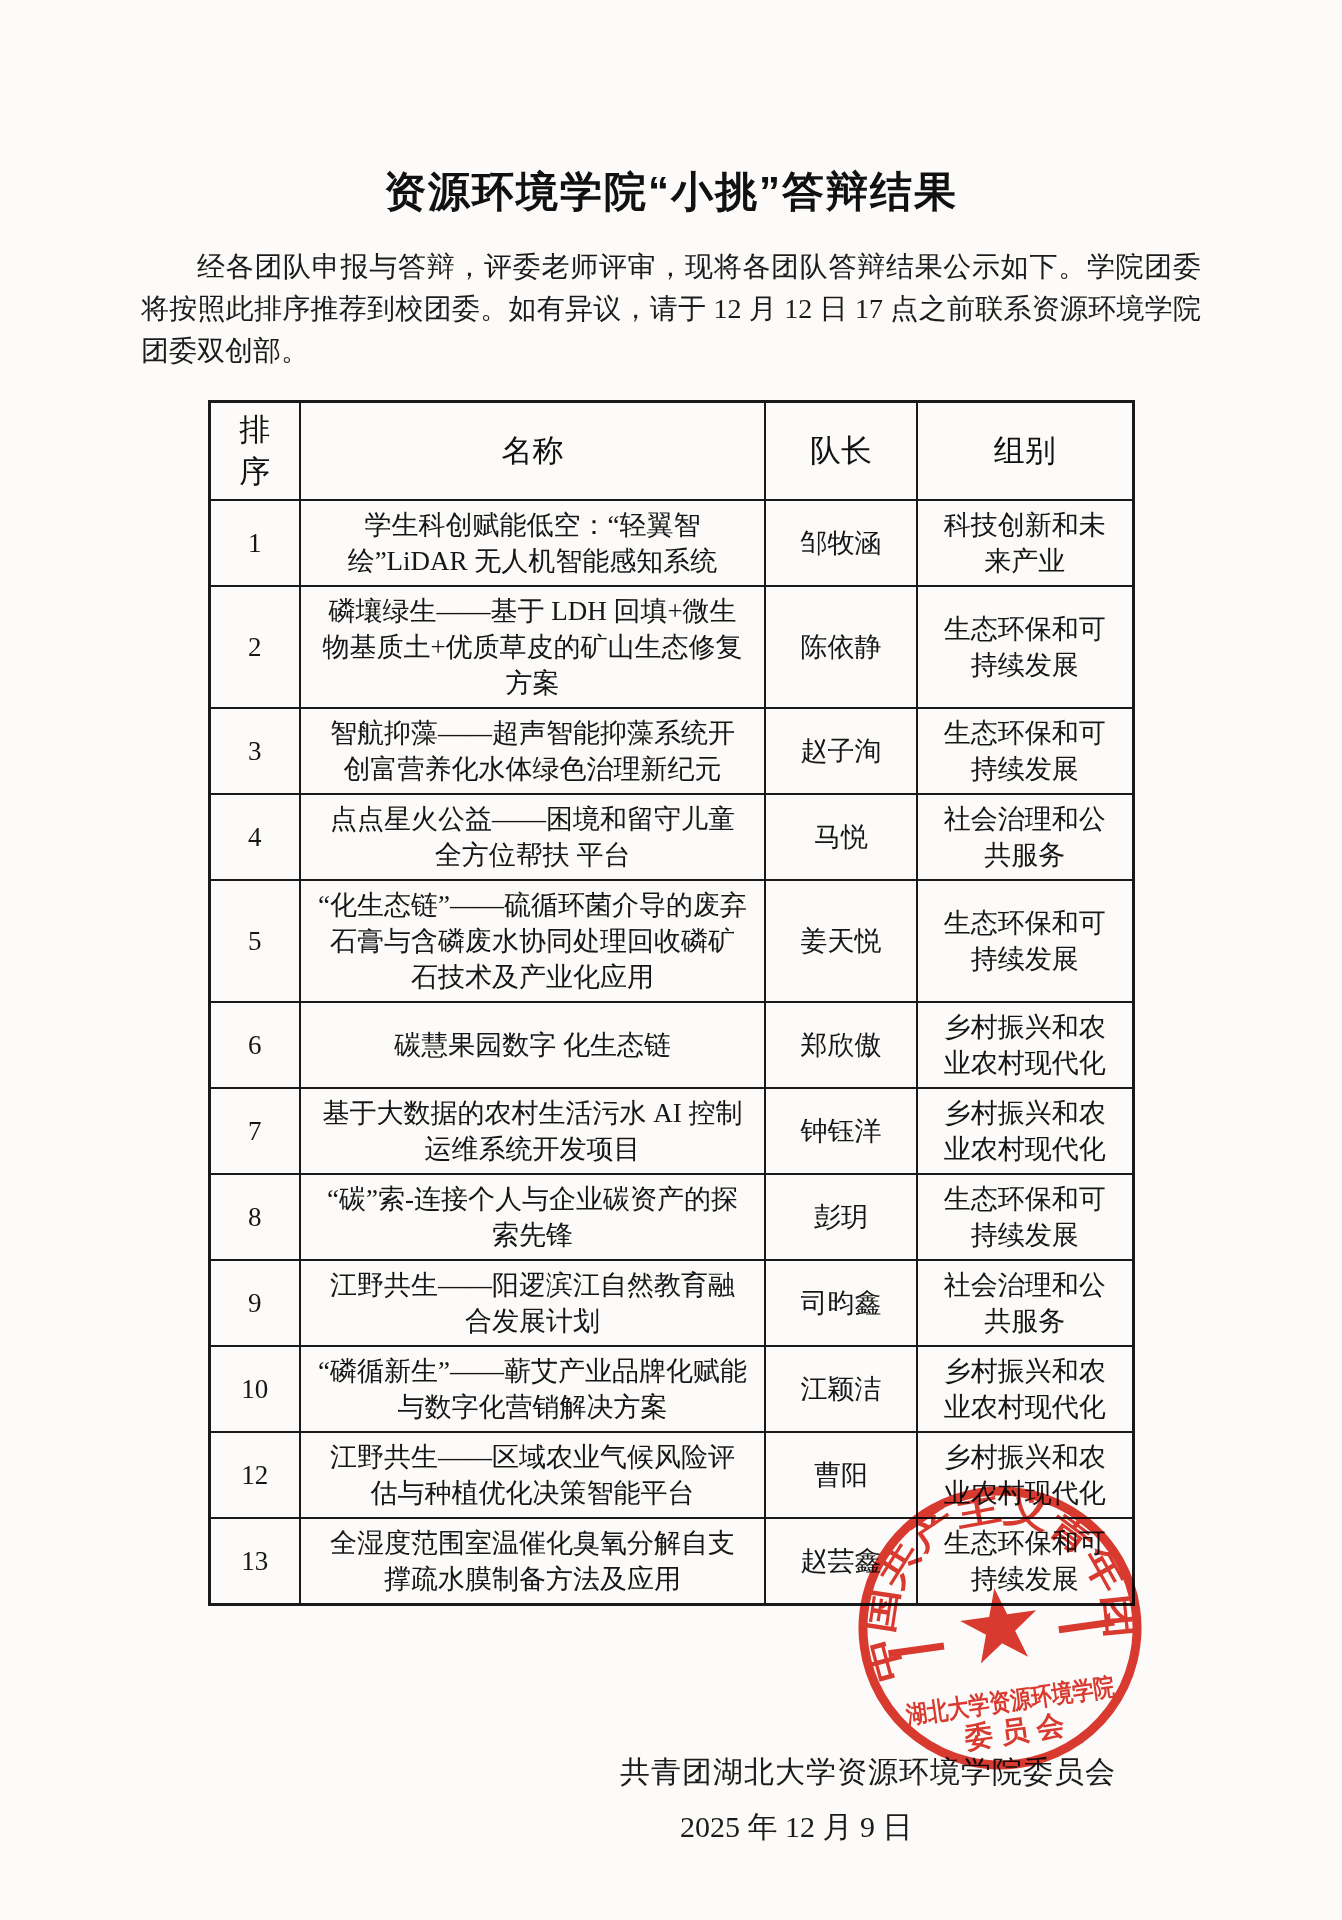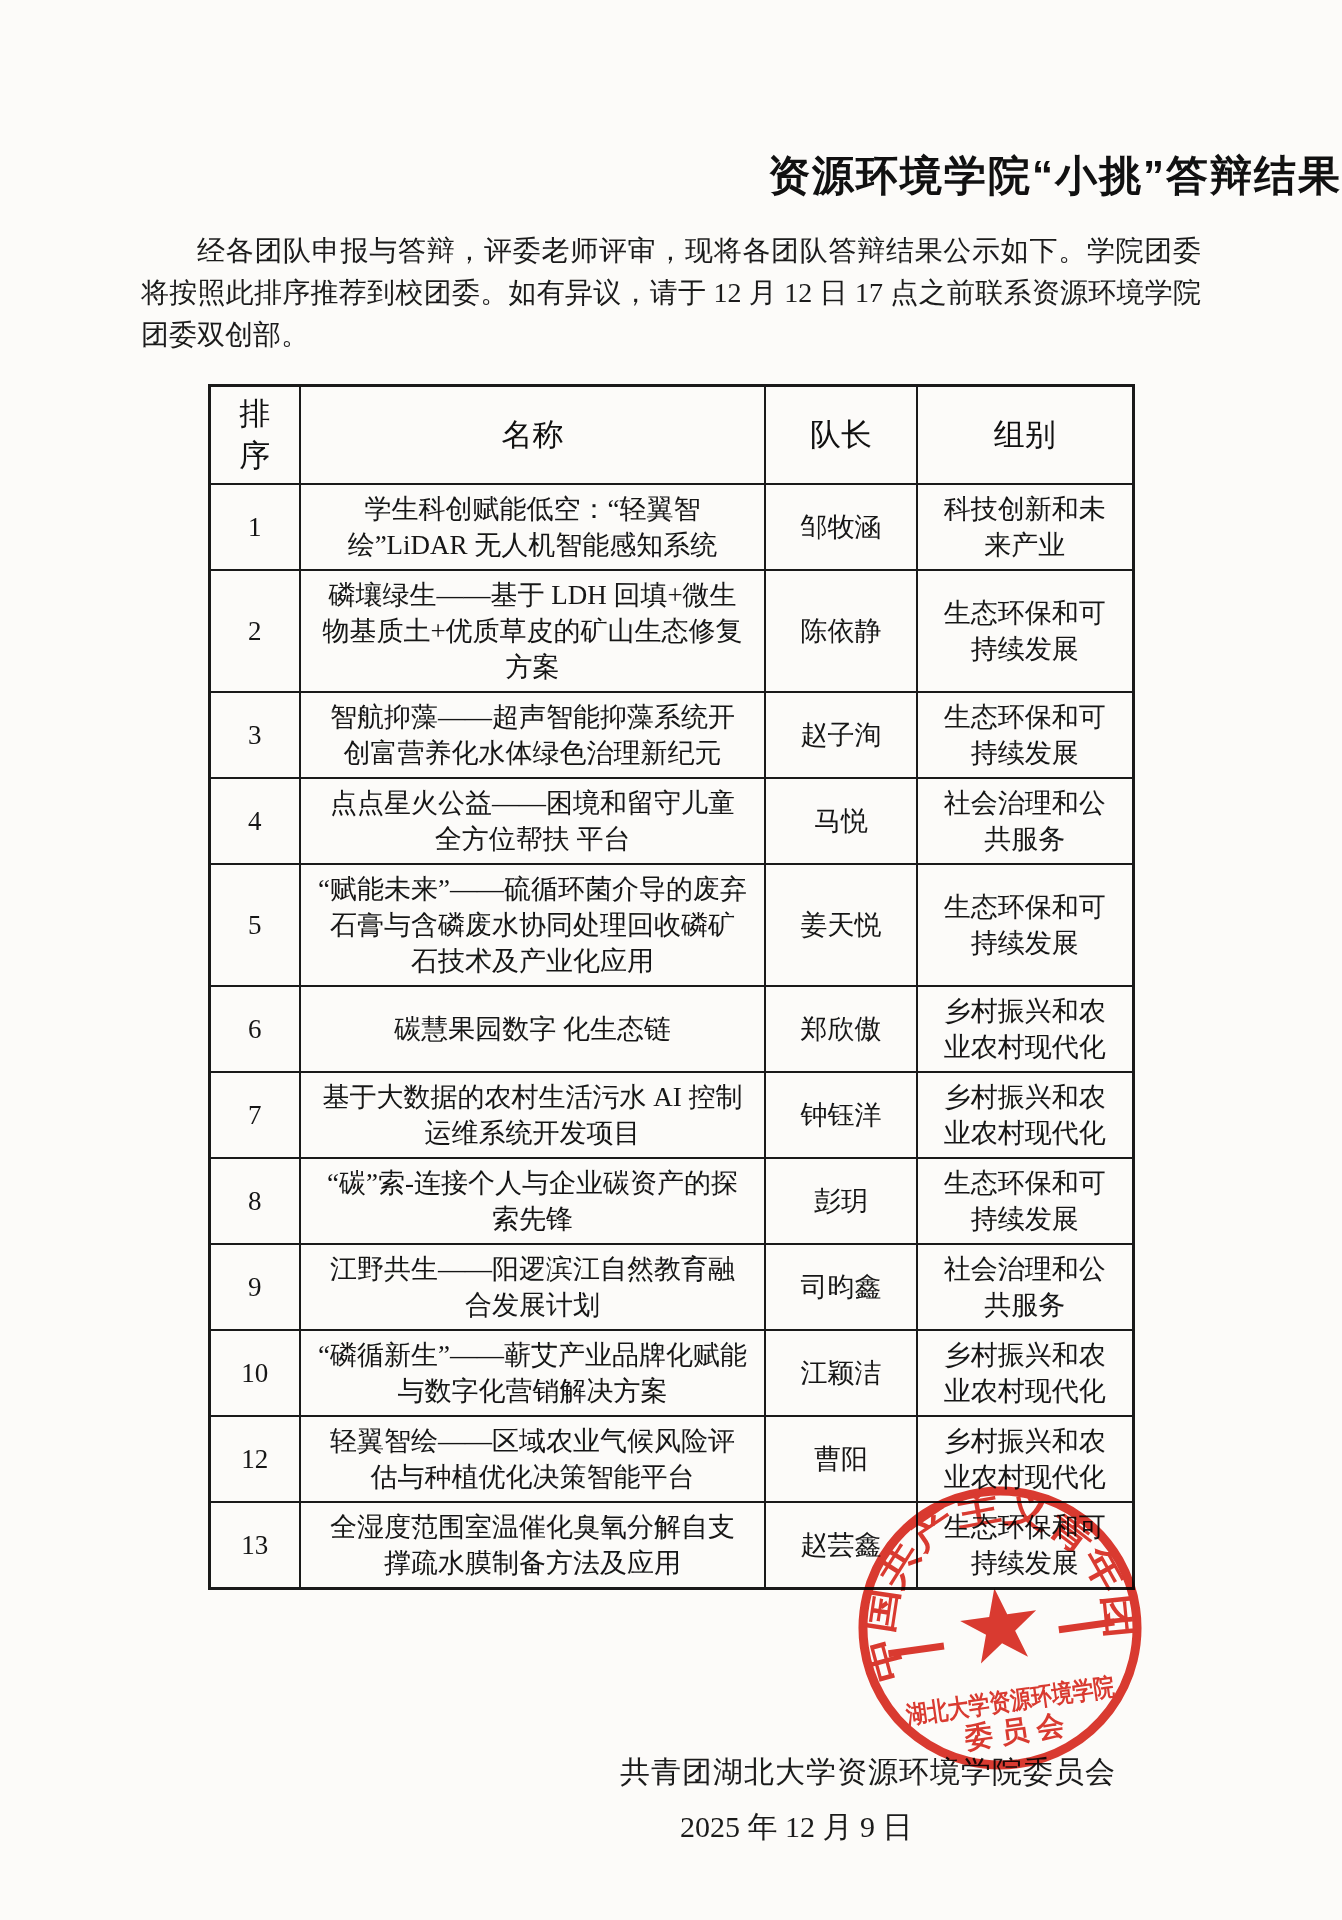--- a/index.html
+++ b/index.html
@@ -7,23 +7,23 @@
   .page{
     position:relative;
     width:1342px;height:1920px;
     margin:0 auto;
     background:#fcfbf9;
     overflow:hidden;
     font-family:"Liberation Serif","DejaVu Serif",serif;
     color:#161616;
   }
   .page-title{
-    margin:0;
+    margin:16px;
     padding-top:148px;
-    text-align:right;
+    text-align:center;
     font-family:"Liberation Sans","DejaVu Sans",sans-serif;
     font-weight:700;
     font-size:42px;
     letter-spacing:2px;
     color:#111;
   }
   .intro{
     width:1060px;
     margin:26px auto 28px auto;
     font-size:28px;
@@ -133,21 +133,21 @@
         <td class="group">生态环保和可持续发展</td>
       </tr>
       <tr>
         <td class="rank">4</td>
         <td class="name">点点星火公益——困境和留守儿童全方位帮扶 平台</td>
         <td class="leader">马悦</td>
         <td class="group">社会治理和公共服务</td>
       </tr>
       <tr>
         <td class="rank">5</td>
-        <td class="name">“赋能未来”——硫循环菌介导的废弃石膏与含磷废水协同处理回收磷矿石技术及产业化应用</td>
+        <td class="name">“化生态链”——硫循环菌介导的废弃石膏与含磷废水协同处理回收磷矿石技术及产业化应用</td>
         <td class="leader">姜天悦</td>
         <td class="group">生态环保和可持续发展</td>
       </tr>
       <tr>
         <td class="rank">6</td>
         <td class="name">碳慧果园数字 化生态链</td>
         <td class="leader">郑欣傲</td>
         <td class="group">乡村振兴和农业农村现代化</td>
       </tr>
       <tr>
@@ -169,21 +169,21 @@
         <td class="group">社会治理和公共服务</td>
       </tr>
       <tr>
         <td class="rank">10</td>
         <td class="name">“磷循新生”——蕲艾产业品牌化赋能与数字化营销解决方案</td>
         <td class="leader">江颖洁</td>
         <td class="group">乡村振兴和农业农村现代化</td>
       </tr>
       <tr>
         <td class="rank">12</td>
-        <td class="name">轻翼智绘——区域农业气候风险评估与种植优化决策智能平台</td>
+        <td class="name">江野共生——区域农业气候风险评估与种植优化决策智能平台</td>
         <td class="leader">曹阳</td>
         <td class="group">乡村振兴和农业农村现代化</td>
       </tr>
       <tr>
         <td class="rank">13</td>
         <td class="name">全湿度范围室温催化臭氧分解自支撑疏水膜制备方法及应用</td>
         <td class="leader">赵芸鑫</td>
         <td class="group">生态环保和可持续发展</td>
       </tr>
     </tbody>

